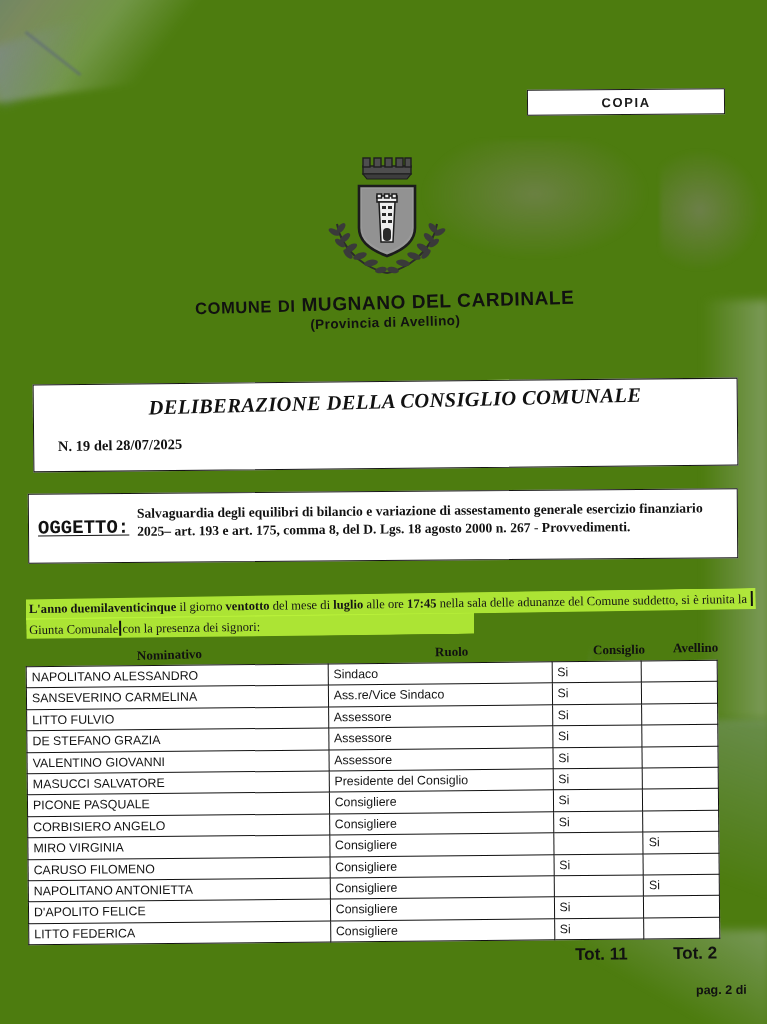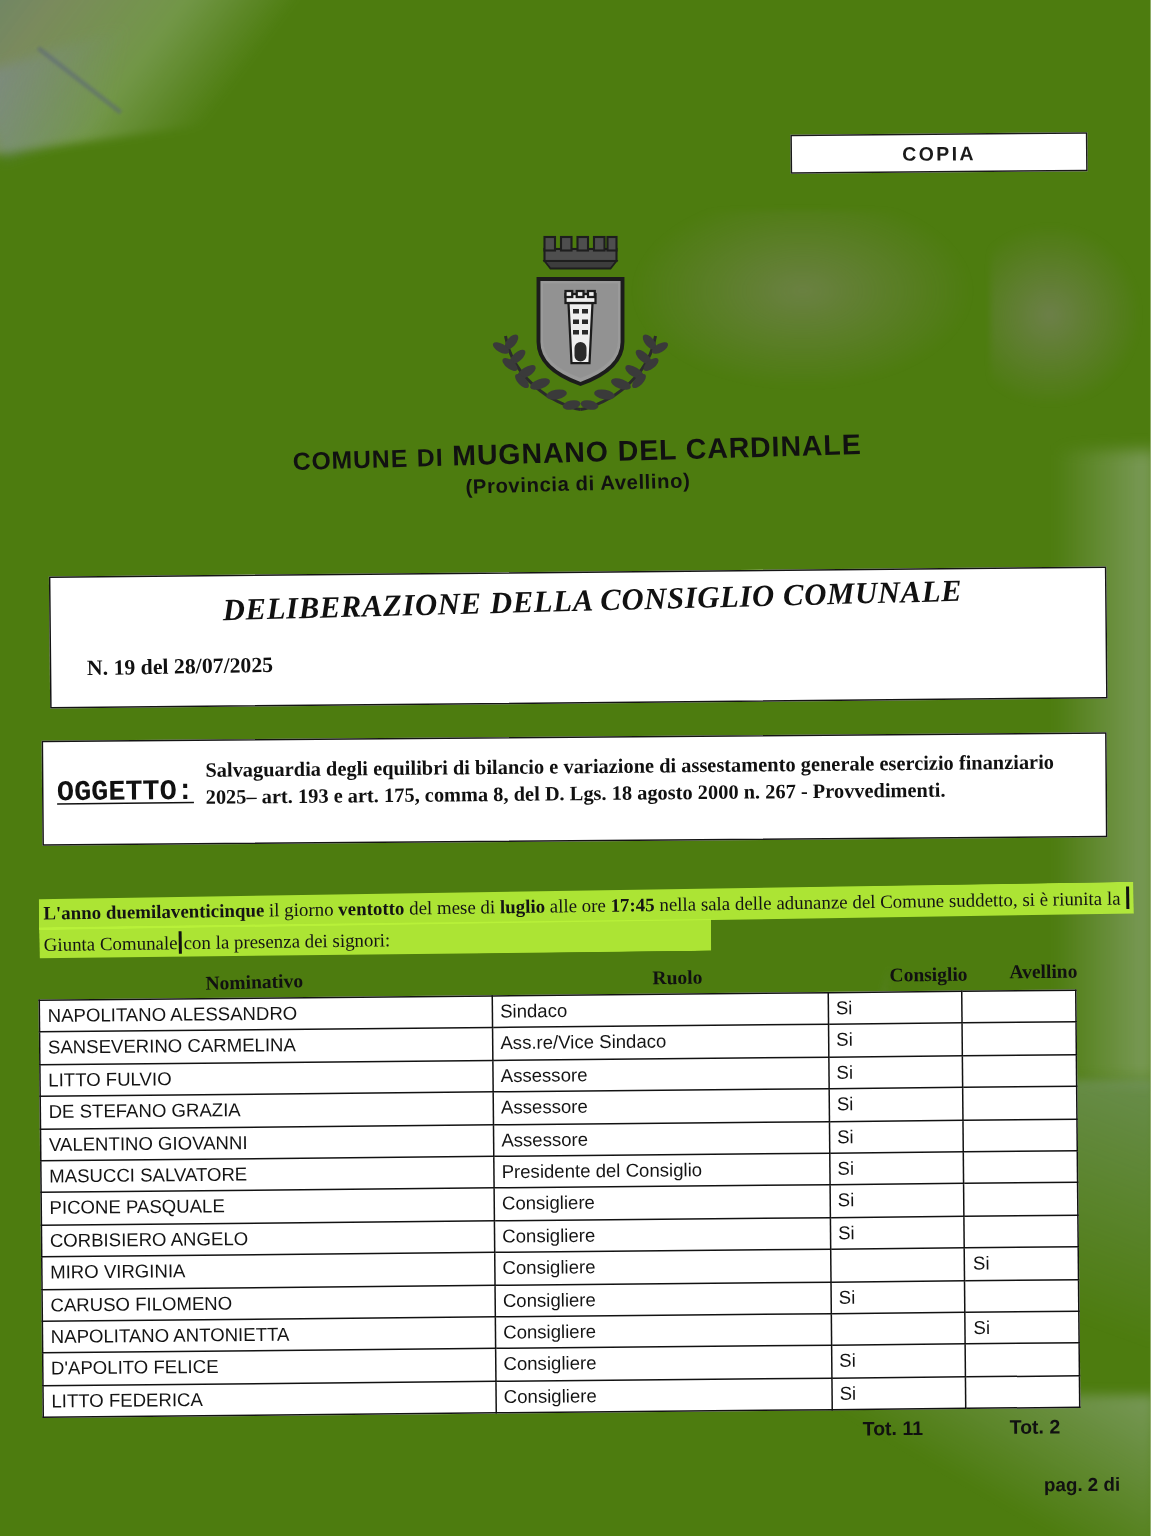--- a/index.html
+++ b/index.html
@@ -202,21 +202,21 @@
   #tbl td.c-pre{width:89px;}
   #tbl td.c-ass{width:74px;}
 
   
   #tot-row{
     position:absolute;left:575px;top:944px;width:180px;
     transform:rotate(-0.6deg);
   }
   #tot-row span{
     font-family:"Liberation Sans",sans-serif;
-    font-weight:700;font-size:13px;color:#111;
+    font-weight:700;font-size:17px;color:#111;
   }
   #tot-pre{position:absolute;left:0;top:0;}
   #tot-ass{position:absolute;left:98px;top:0;}
 
   #pagina{
     position:absolute;left:696px;top:983px;
     font-family:"Liberation Sans",sans-serif;
     font-weight:700;font-size:12.5px;color:#111;
     white-space:nowrap;
     transform:rotate(-0.5deg);

